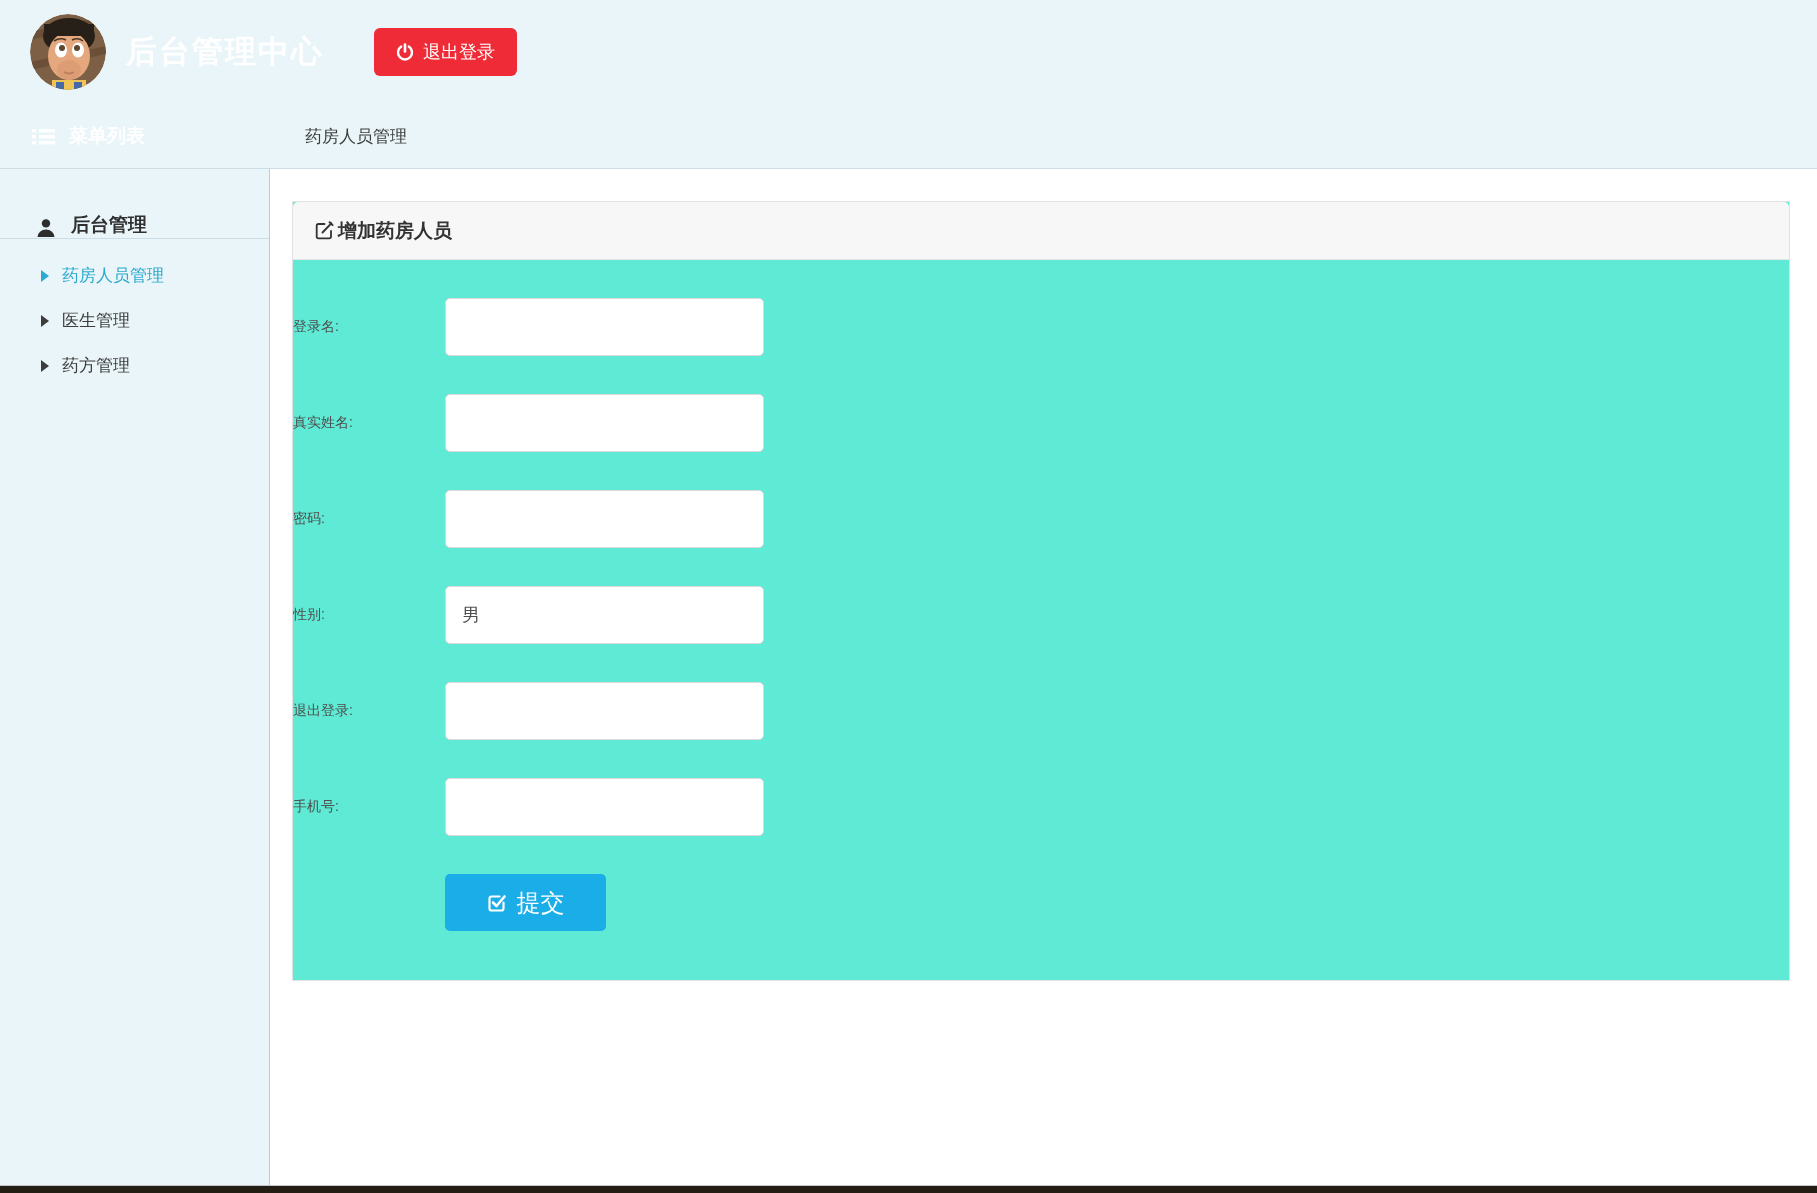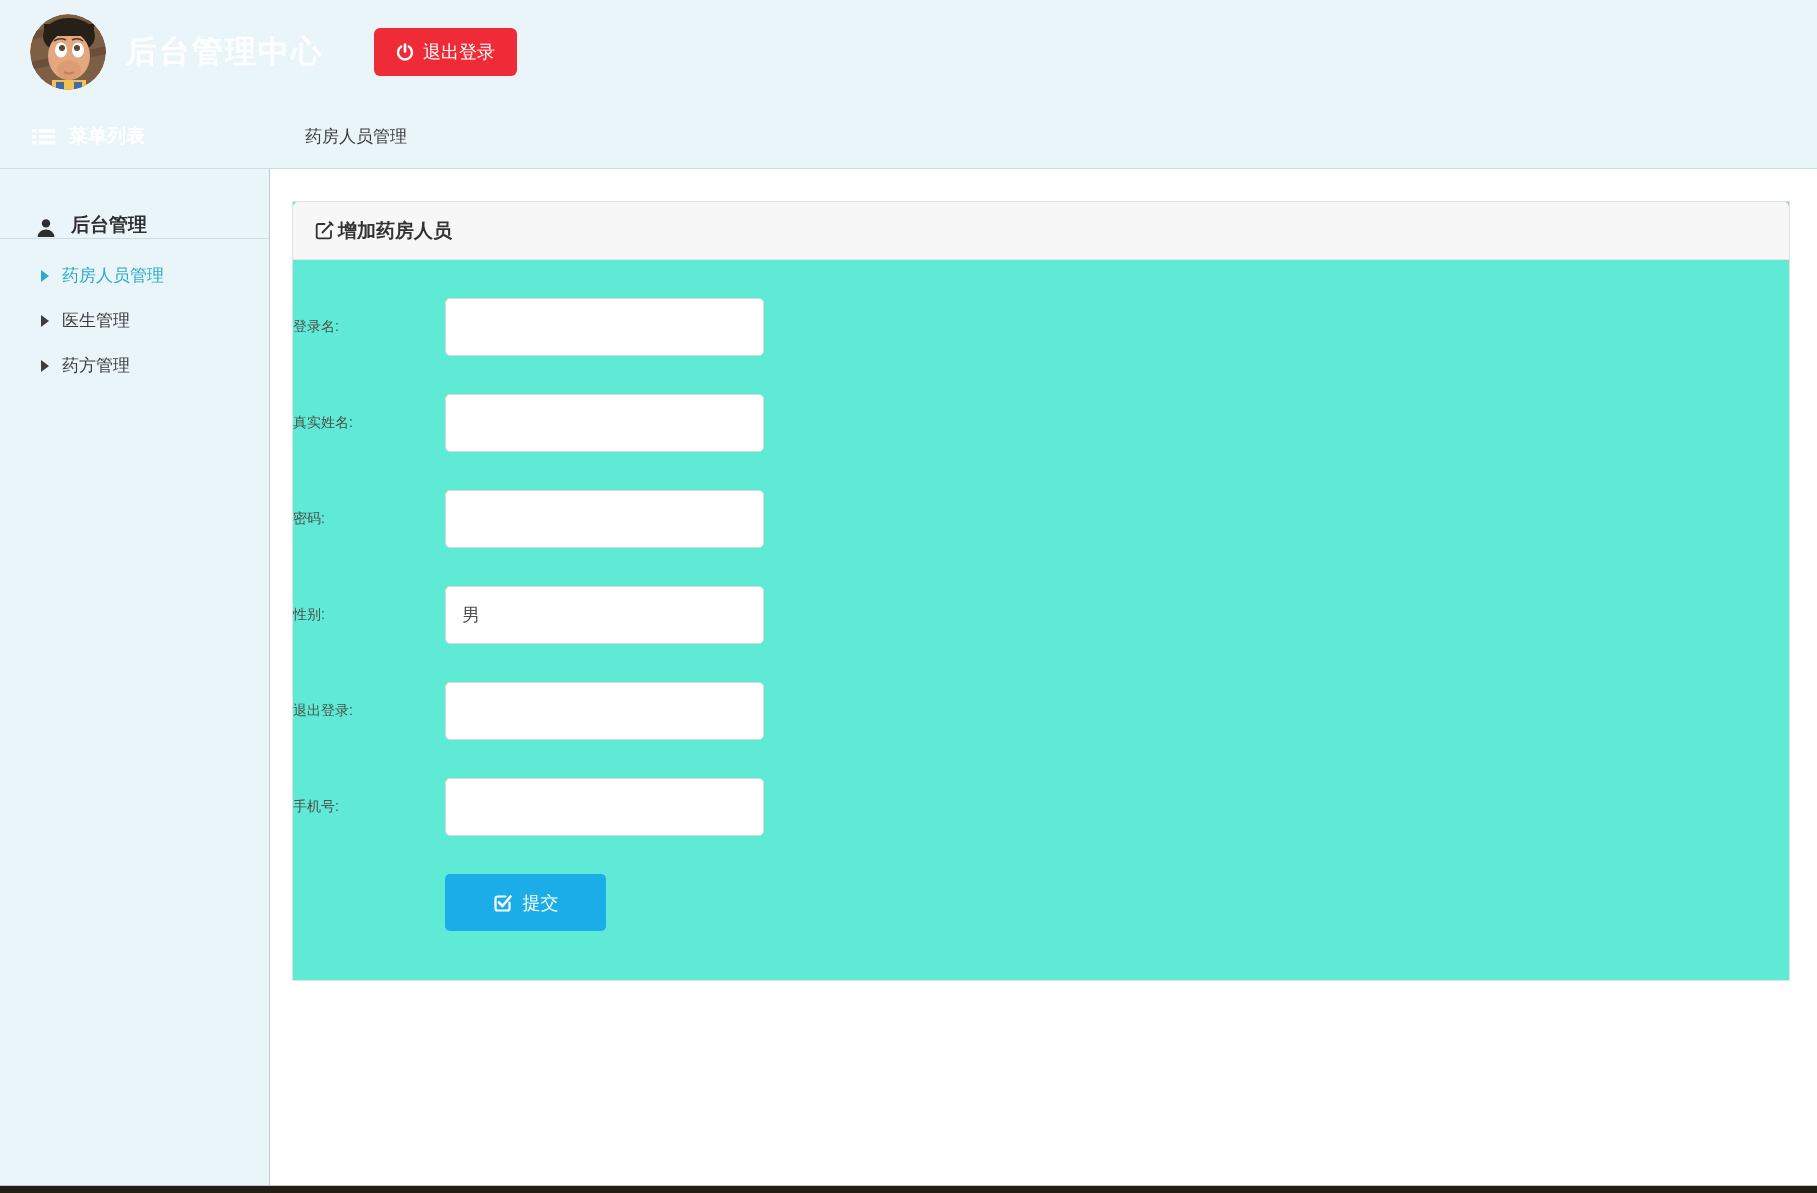--- a/index.html
+++ b/index.html
@@ -174,21 +174,21 @@
   }
   .submit-row { display: flex; margin-top: 0; }
   .submit-btn {
     margin-left: 152px;
     width: 161px;
     height: 57px;
     background: #1aade8;
     border: none;
     border-radius: 5px;
     color: #fff;
-    font-size: 18px;
+    font-size: 24px;
     font-family: inherit;
     display: flex;
     align-items: center;
     justify-content: center;
     gap: 10px;
     cursor: pointer;
   }
 
   
   .footer-strip {

